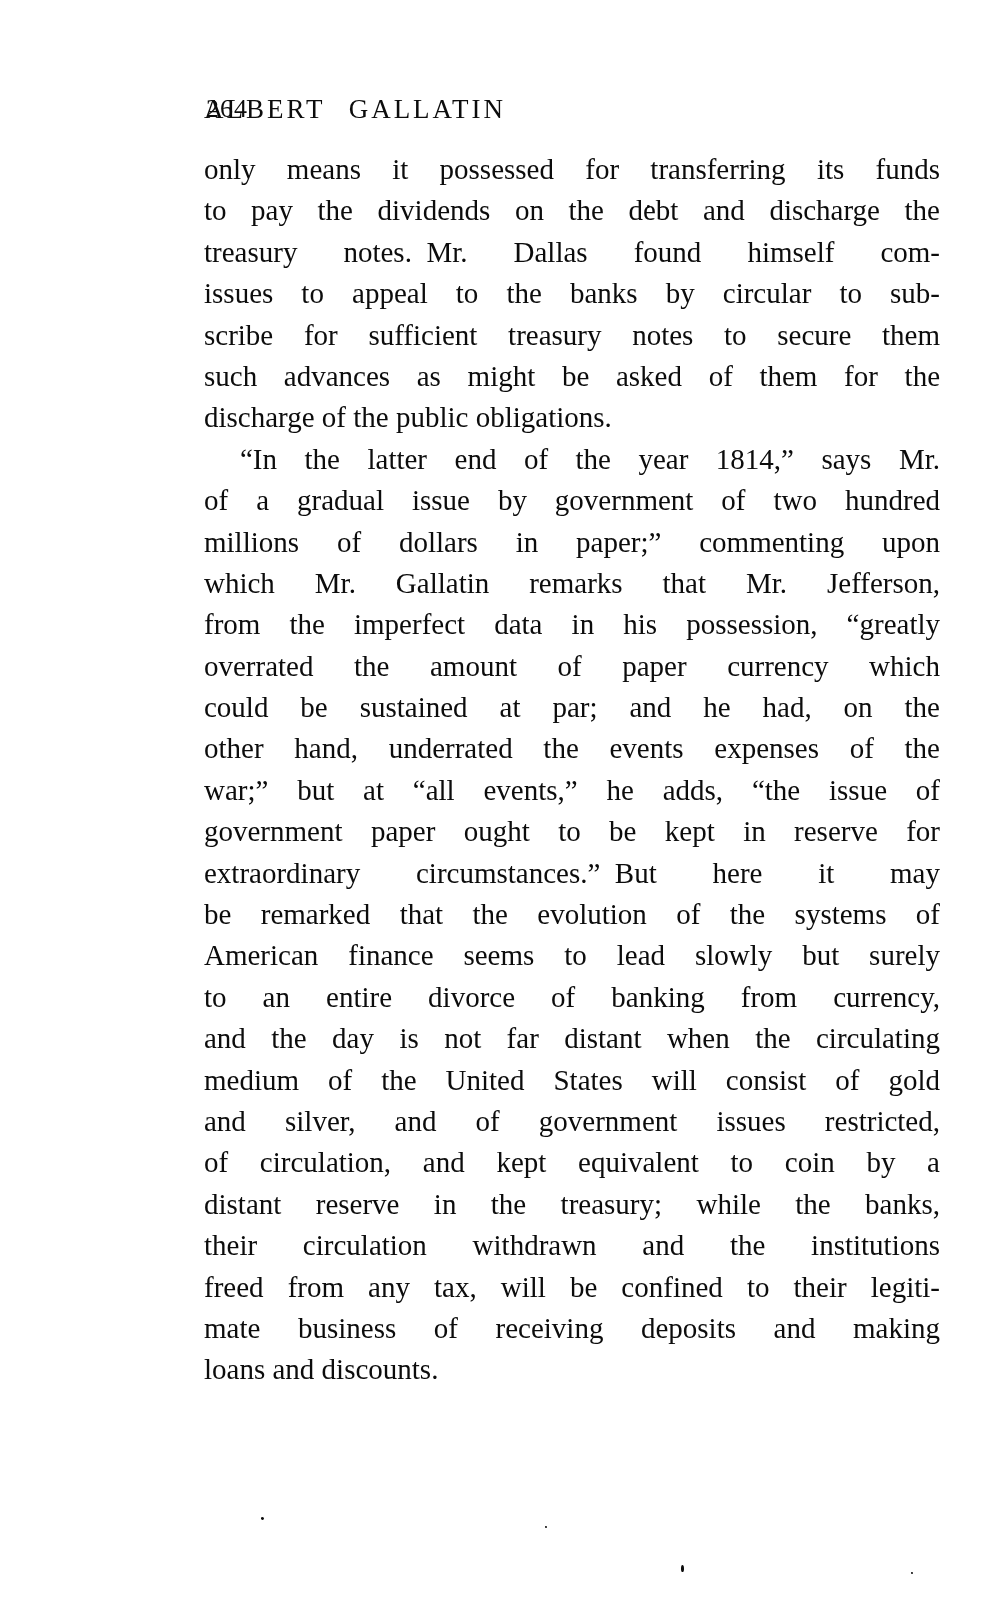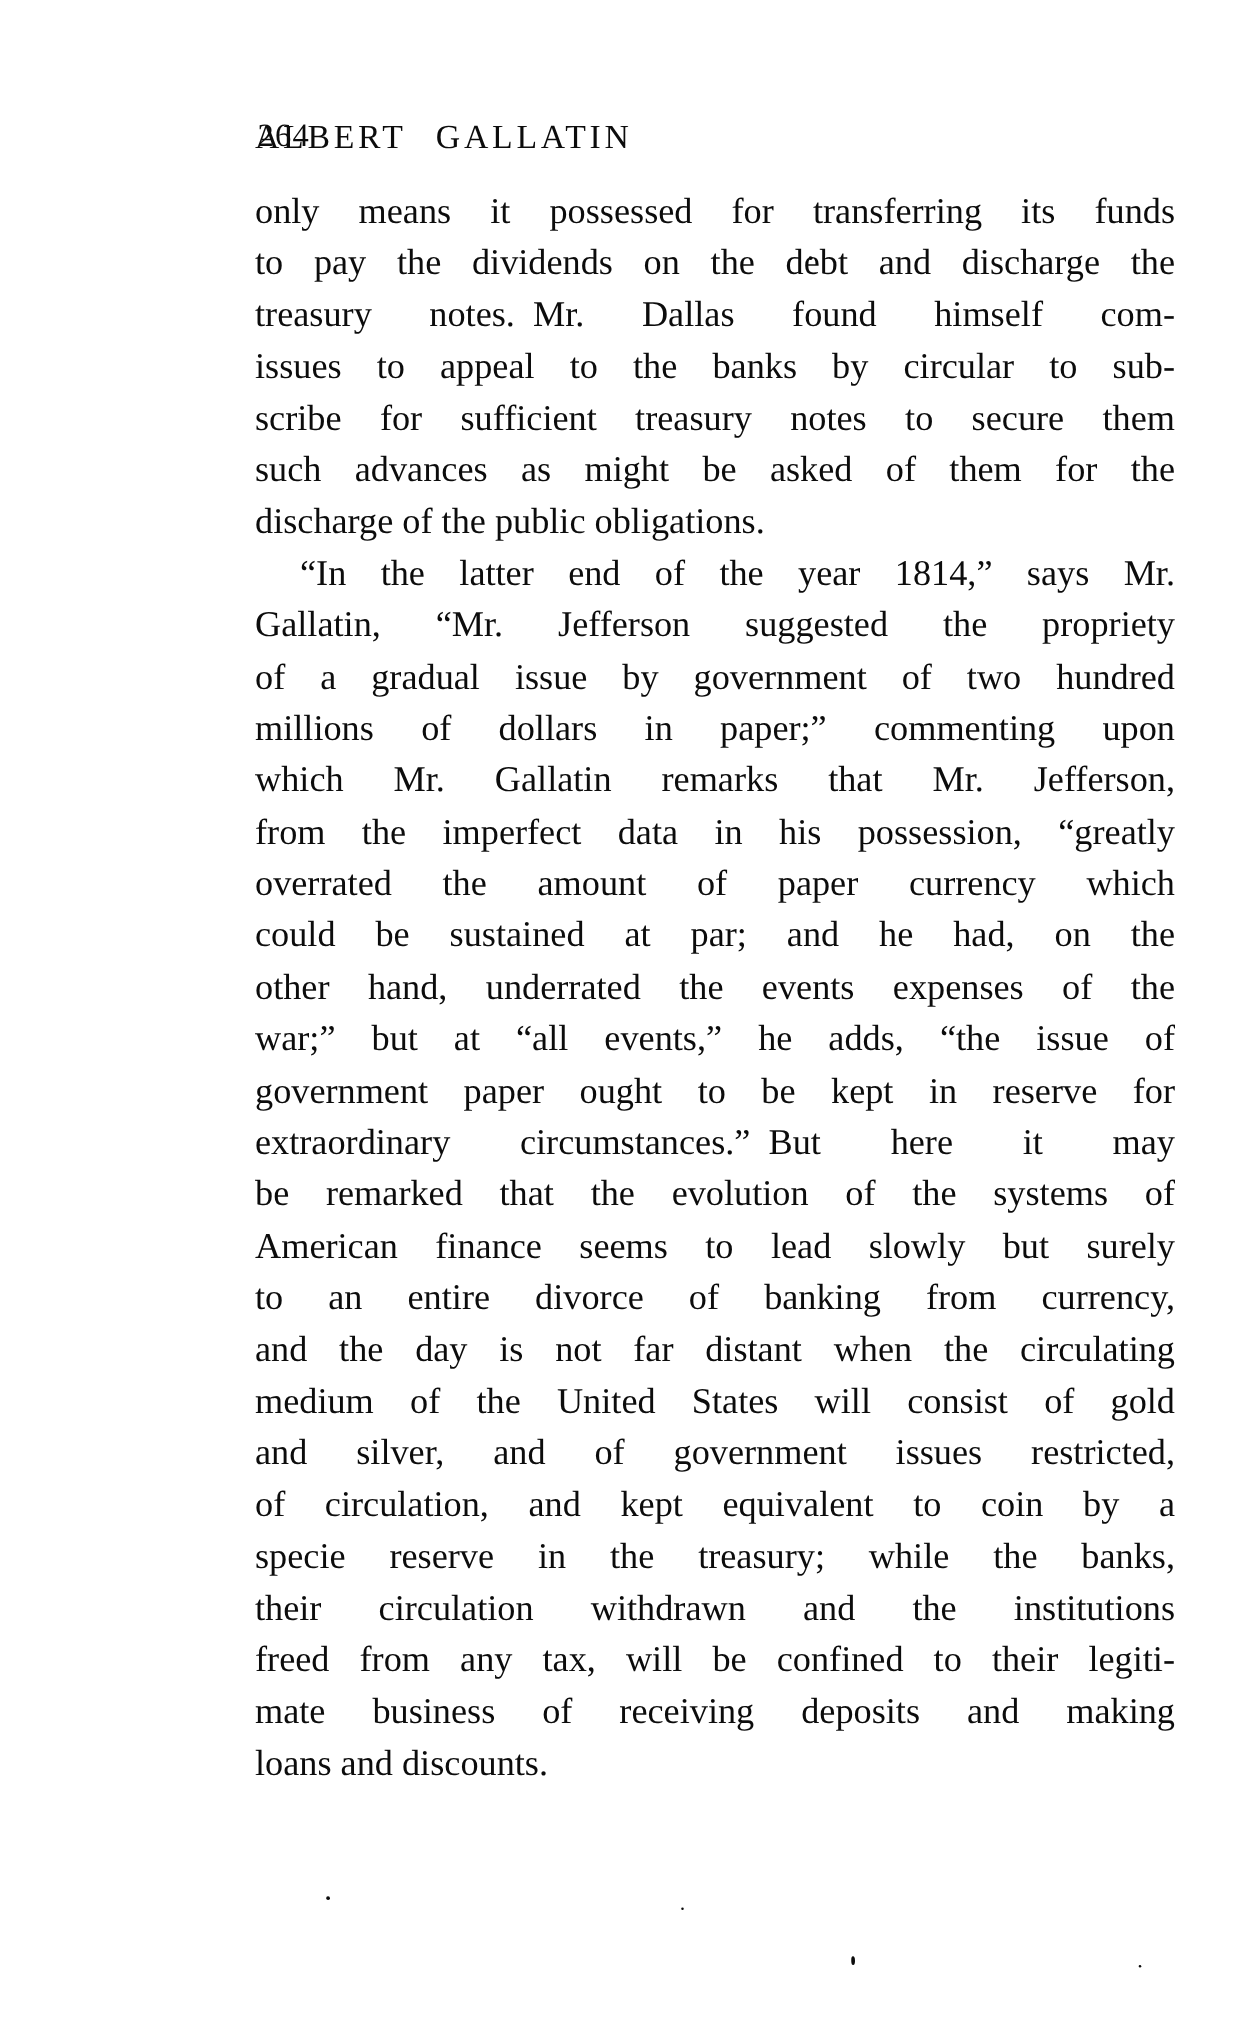--- a/index.html
+++ b/index.html
@@ -89,39 +89,38 @@
         <div class="text-line">only means it possessed for transferring its funds</div>
         <div class="text-line">to pay the dividends on the debt and discharge the</div>
         <div class="text-line">treasury notes. Mr. Dallas found himself com-</div>
         <div class="text-line">issues to appeal to the banks by circular to sub-</div>
         <div class="text-line">scribe for sufficient treasury notes to secure them</div>
         <div class="text-line">such advances as might be asked of them for the</div>
         <div class="text-line last">discharge of the public obligations.</div>
       </div>
       <div>
         <div class="text-line indent">“In the latter end of the year 1814,” says Mr.</div>
-        <div class="text-line">Gallatin, “Mr. Jefferson suggested the propriety</div>
         <div class="text-line">of a gradual issue by government of two hundred</div>
         <div class="text-line">millions of dollars in paper;” commenting upon</div>
         <div class="text-line">which Mr. Gallatin remarks that Mr. Jefferson,</div>
         <div class="text-line">from the imperfect data in his possession, “greatly</div>
         <div class="text-line">overrated the amount of paper currency which</div>
         <div class="text-line">could be sustained at par; and he had, on the</div>
         <div class="text-line">other hand, underrated the events expenses of the</div>
         <div class="text-line">war;” but at “all events,” he adds, “the issue of</div>
         <div class="text-line">government paper ought to be kept in reserve for</div>
         <div class="text-line">extraordinary circumstances.” But here it may</div>
         <div class="text-line">be remarked that the evolution of the systems of</div>
         <div class="text-line">American finance seems to lead slowly but surely</div>
         <div class="text-line">to an entire divorce of banking from currency,</div>
         <div class="text-line">and the day is not far distant when the circulating</div>
         <div class="text-line">medium of the United States will consist of gold</div>
         <div class="text-line">and silver, and of government issues restricted,</div>
         <div class="text-line">of circulation, and kept equivalent to coin by a</div>
-        <div class="text-line">specie reserve in the treasury; while the banks,</div>
+        <div class="text-line">distant reserve in the treasury; while the banks,</div>
         <div class="text-line">their circulation withdrawn and the institutions</div>
         <div class="text-line">freed from any tax, will be confined to their legiti-</div>
         <div class="text-line">mate business of receiving deposits and making</div>
         <div class="text-line last">loans and discounts.</div>
       </div>
     </div>
 
 <div class="speck" style="left: 647px; top: 205px; width: 3px; height: 3px;"></div>
     <div class="speck" style="left: 261px; top: 1517px; width: 3px; height: 3px;"></div>
     <div class="speck" style="left: 545px; top: 1526px; width: 2px; height: 2px;"></div>

